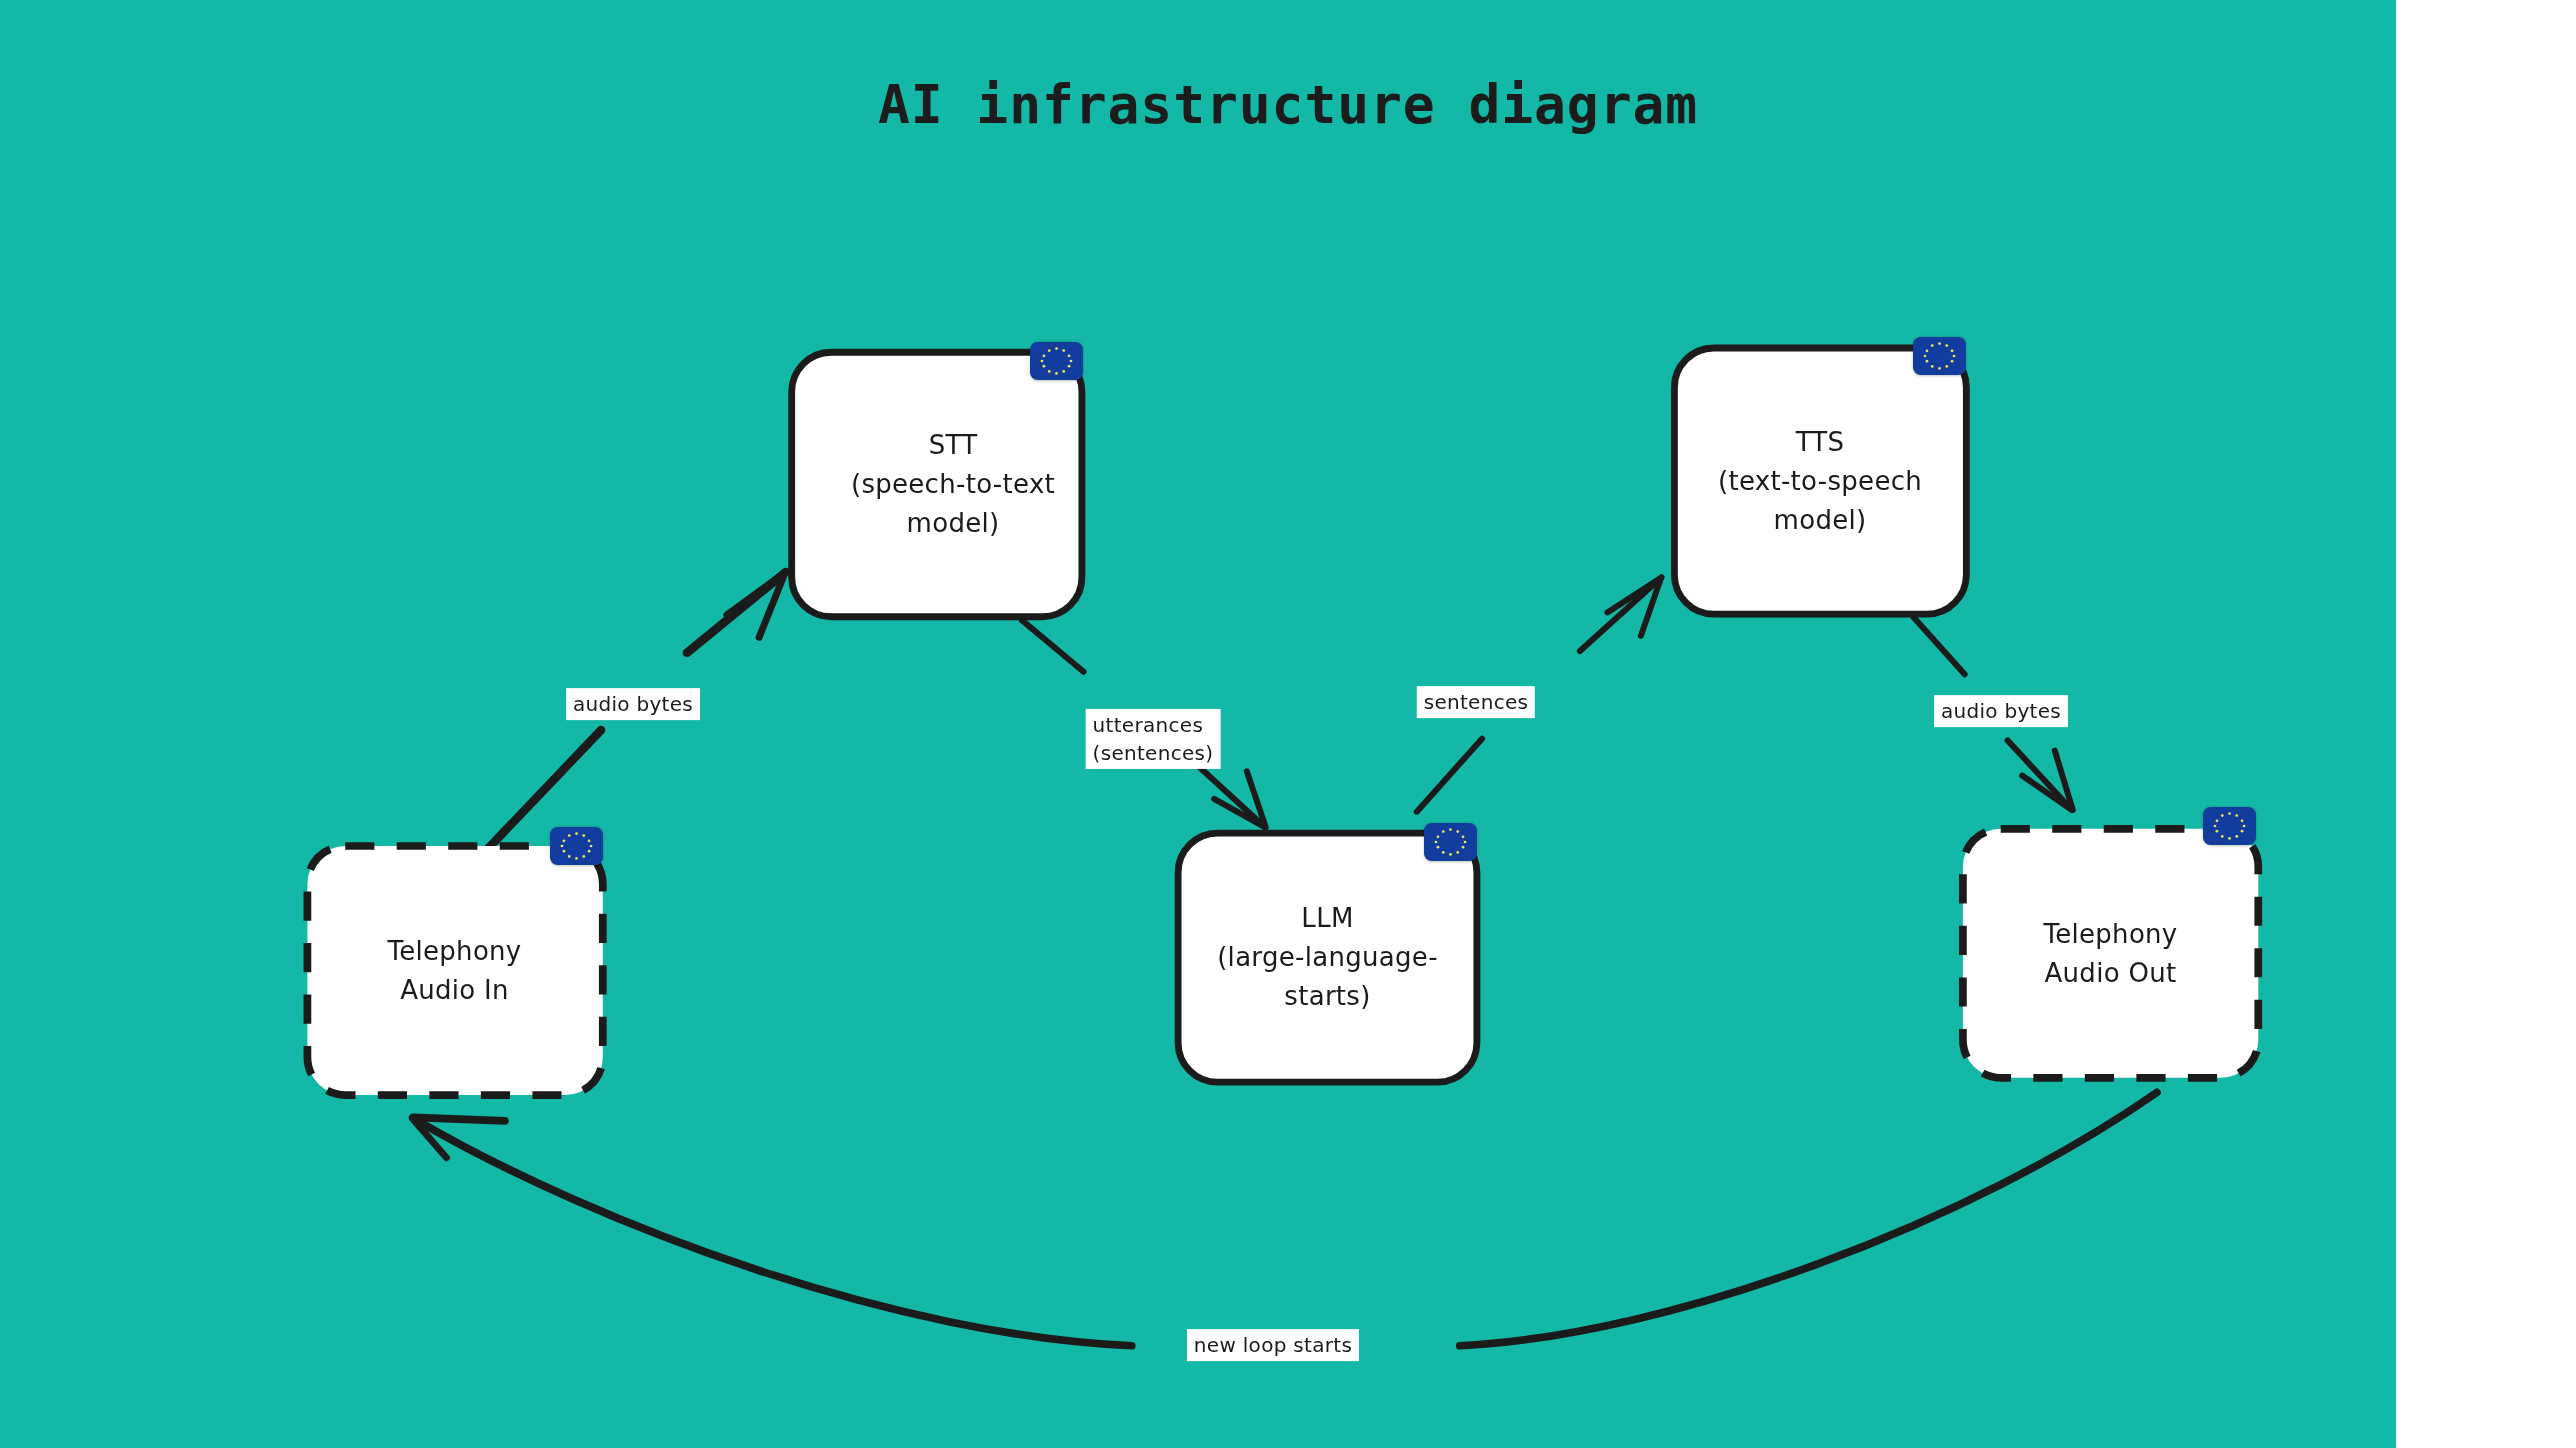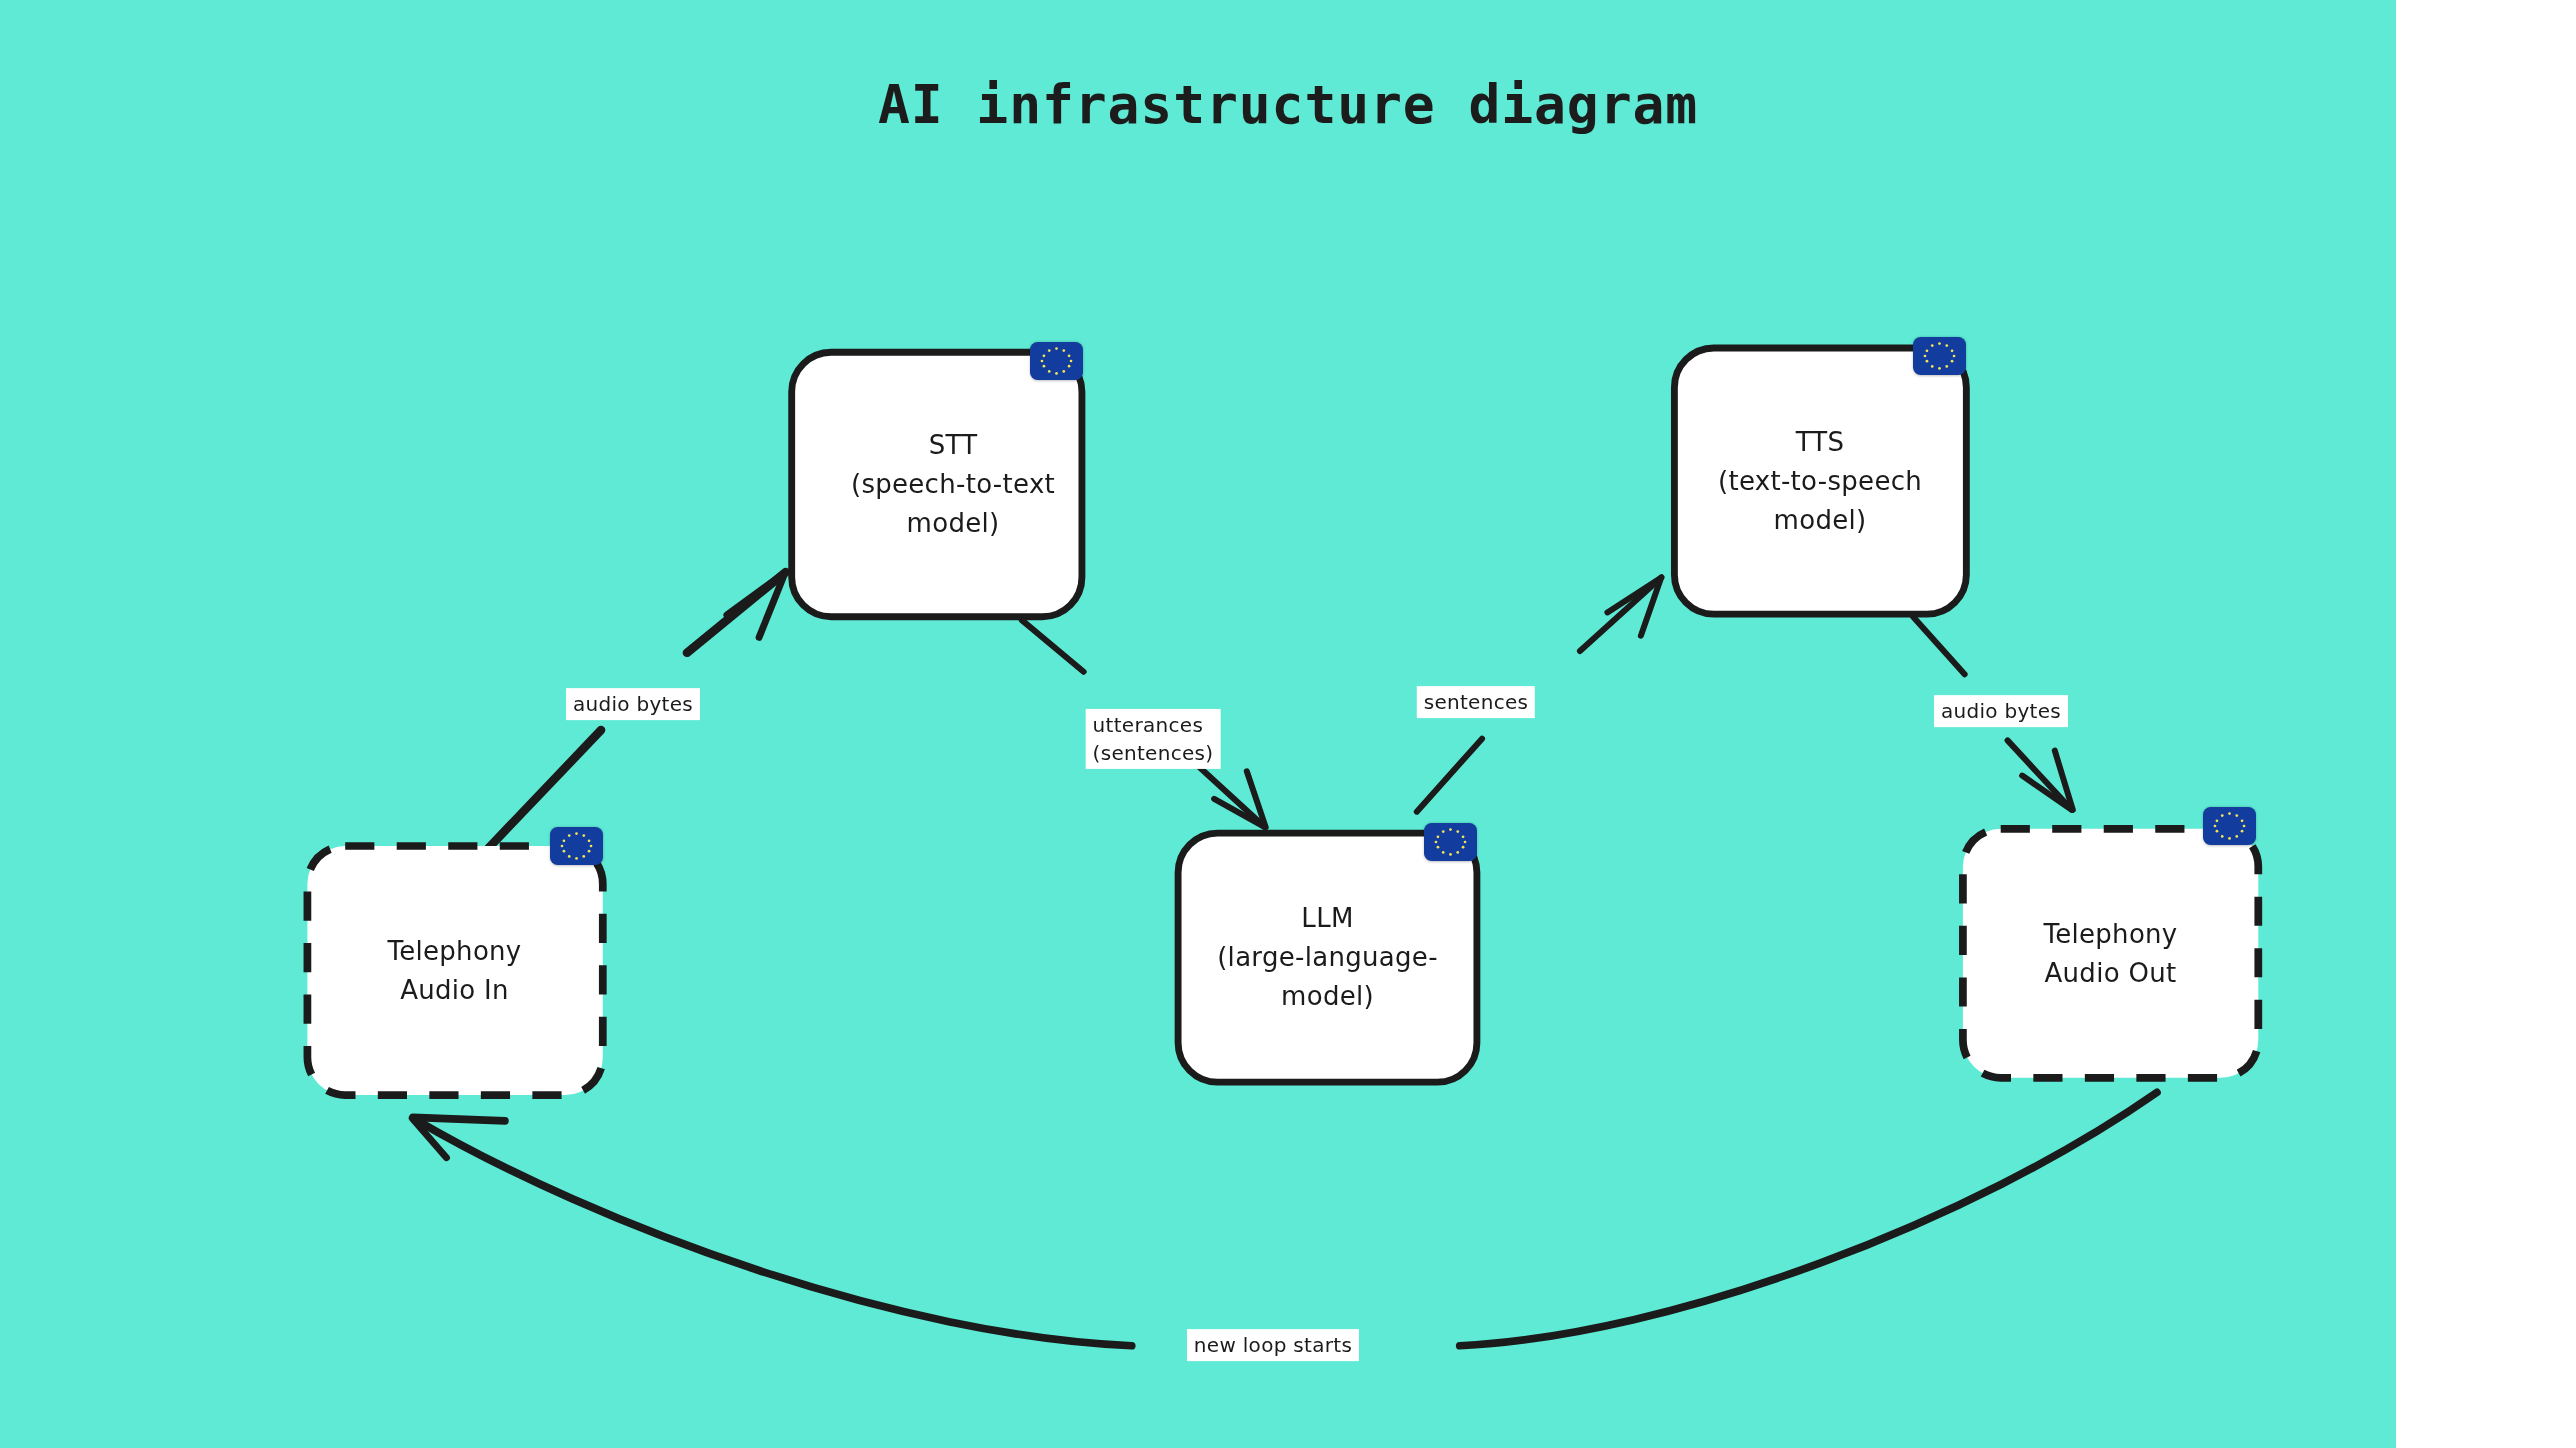--- a/index.html
+++ b/index.html
@@ -5,21 +5,21 @@
 <style>
   html, body {
     margin: 0;
     padding: 0;
     background: #ffffff;
   }
   #canvas {
     position: relative;
     width: 2396px;
     height: 1449px;
-    background: #5eead4;
+    background: #14b8a6;
     overflow: hidden;
     font-family: "DejaVu Sans", sans-serif;
   }
 
   
   #diagram-title {
     position: absolute;
     left: 0;
     top: 74px;
     width: 2576px;
@@ -157,21 +157,21 @@
 
   <div class="node" style="left:808px; top:352px; width:290px; height:264px;">
     <div class="node-label">STT
 (speech-to-text
 model)</div>
   </div>
 
   <div class="node" style="left:1178px; top:833px; width:299px; height:249px;">
     <div class="node-label">LLM
 (large-language-
-model)</div>
+starts)</div>
   </div>
 
   <div class="node" style="left:1674px; top:348px; width:292px; height:266px;">
     <div class="node-label">TTS
 (text-to-speech
 model)</div>
   </div>
 
   <div class="node" style="left:1963px; top:829px; width:295px; height:249px;">
     <div class="node-label">Telephony

